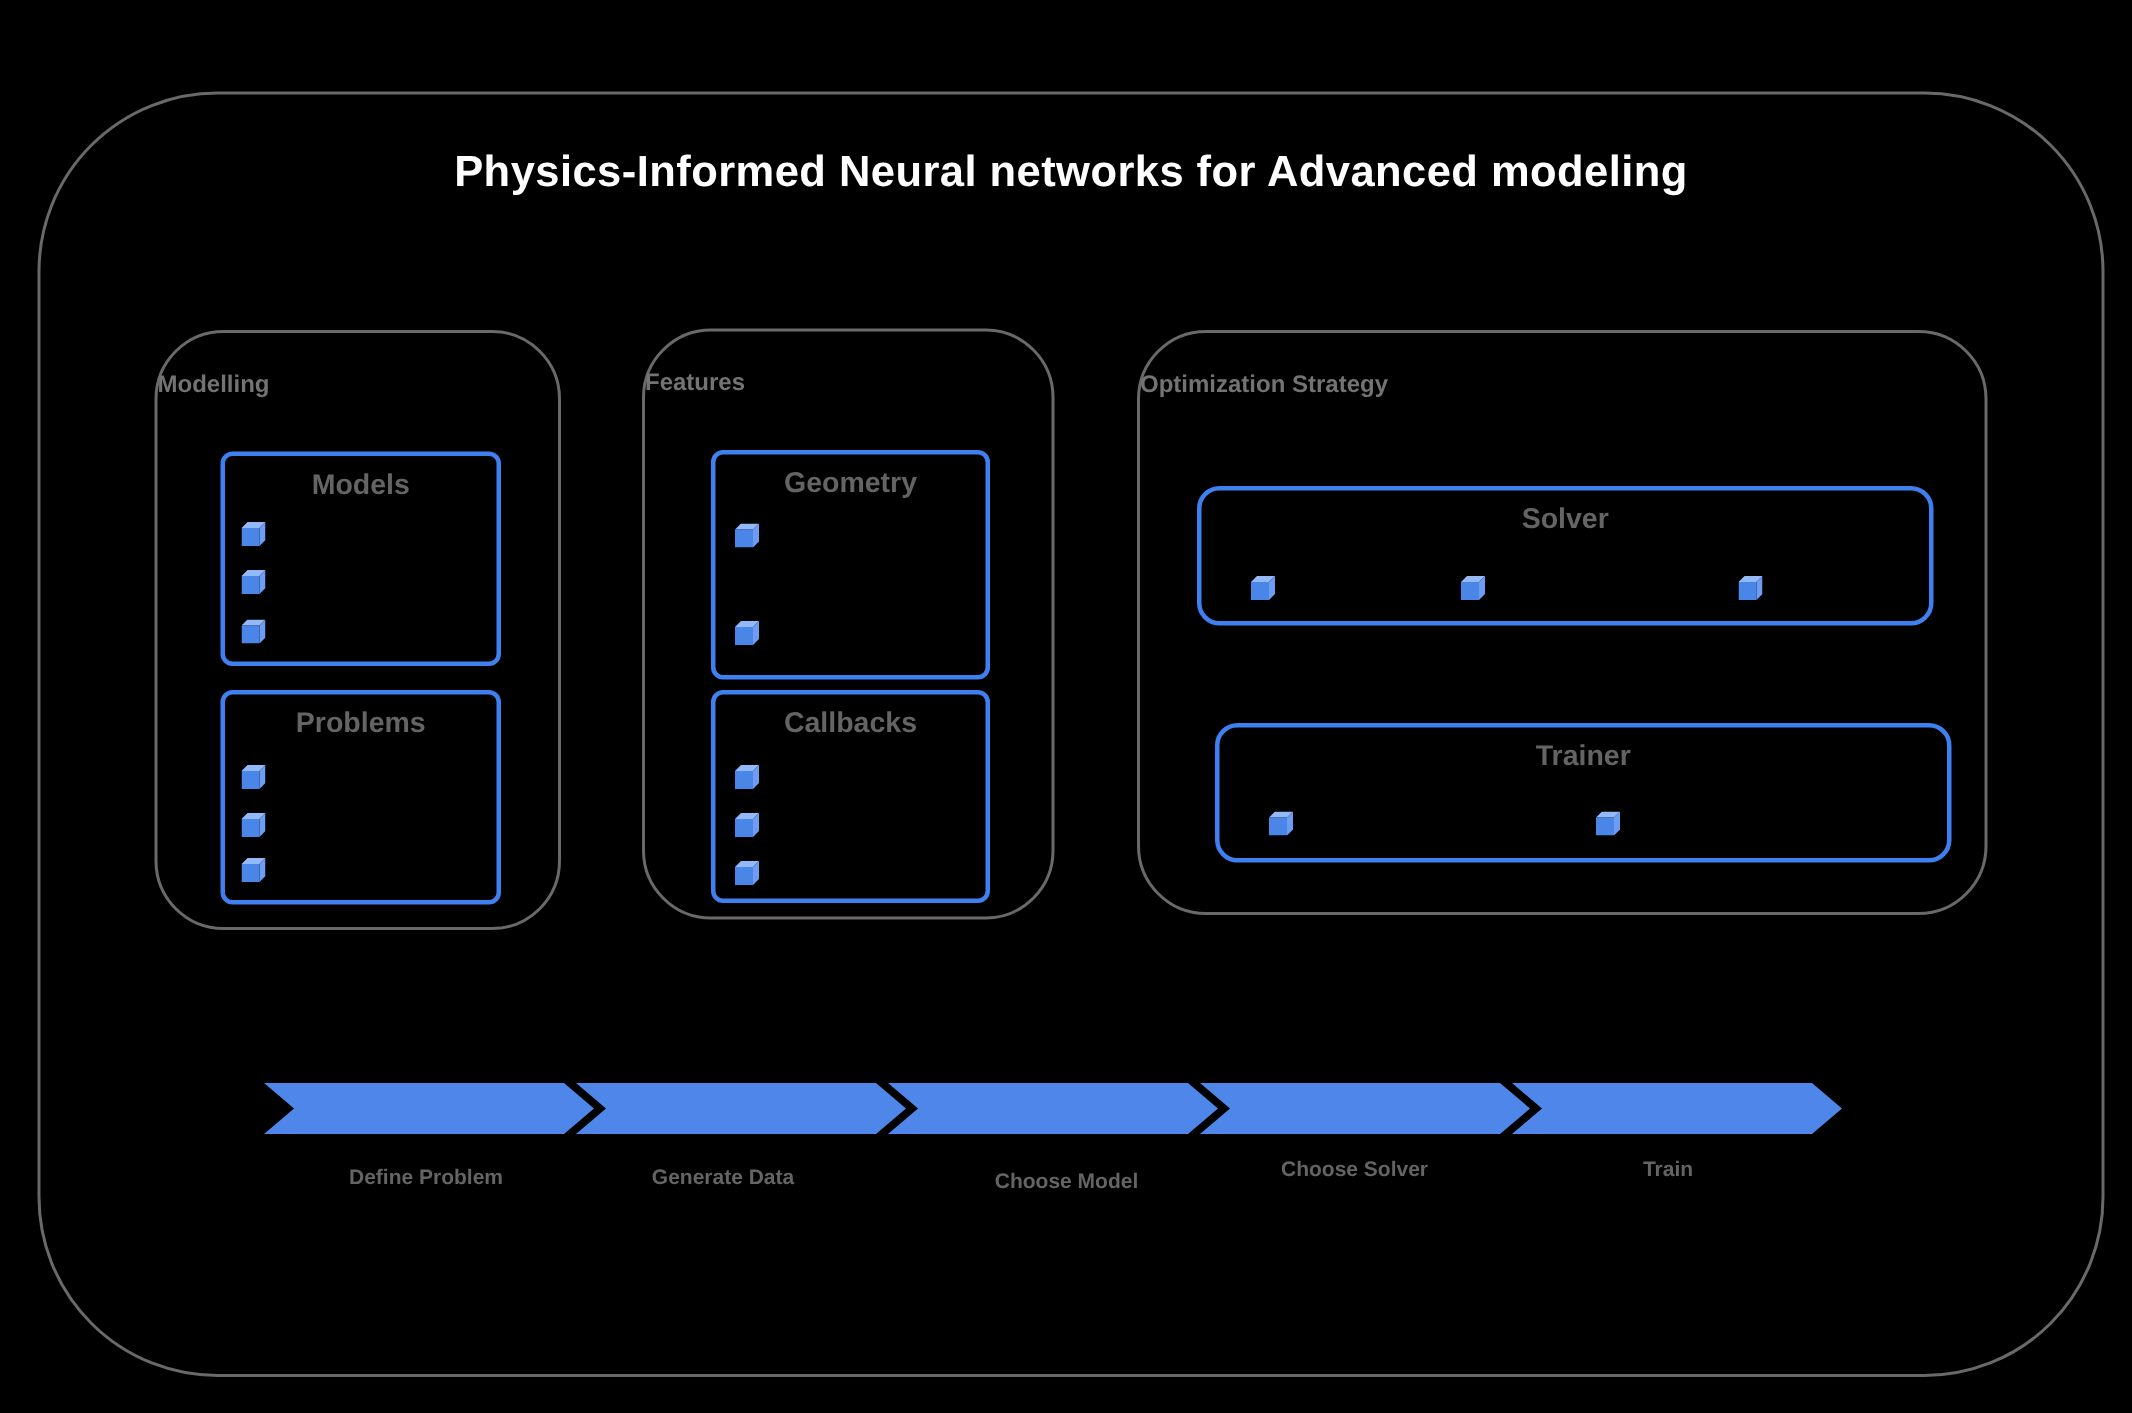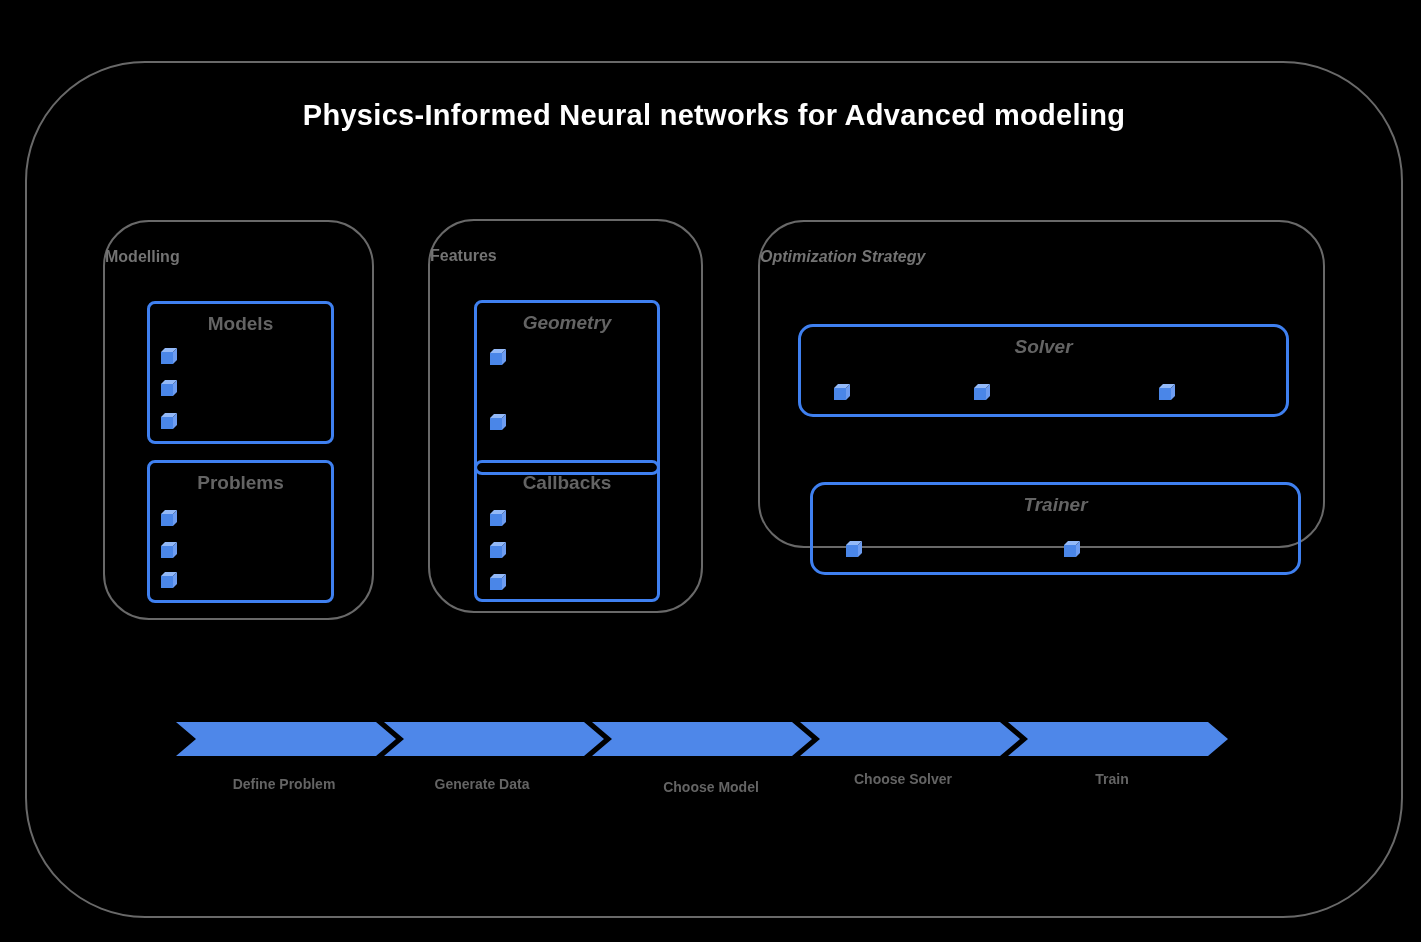--- a/index.html
+++ b/index.html
@@ -147,21 +147,21 @@
             <polygon points="12,4 16,0 16,12 12,16" fill="#6d9cf0"></polygon>
             <rect x="0" y="4" width="12" height="12" fill="#4a86e8"></rect>
           </svg>
       </span>
     </div>
   </div>
 
   <div class="section" style="left:428px; top:219px; width:275px; height:394px;">
     <div class="section-title">Features</div>
 
-    <div class="bluebox r24" style="left:44px; top:79px; width:186px; height:175px;font-style:italic;">
+    <div class="bluebox r24" style="left:44px; top:79px; width:186px; height:153px;">
       <div class="box-title">Geometry</div>
       <span class="cube" style="left:13px; top:46px;">
         <svg viewBox="0 0 16 16" width="16" height="16">
             <polygon points="0,4 4,0 16,0 12,4" fill="#93b9f8"></polygon>
             <polygon points="12,4 16,0 16,12 12,16" fill="#6d9cf0"></polygon>
             <rect x="0" y="4" width="12" height="12" fill="#4a86e8"></rect>
           </svg>
       </span>
       <span class="cube" style="left:13px; top:111px;">
         <svg viewBox="0 0 16 16" width="16" height="16">
@@ -191,21 +191,21 @@
       <span class="cube" style="left:13px; top:111px;">
         <svg viewBox="0 0 16 16" width="16" height="16">
             <polygon points="0,4 4,0 16,0 12,4" fill="#93b9f8"></polygon>
             <polygon points="12,4 16,0 16,12 12,16" fill="#6d9cf0"></polygon>
             <rect x="0" y="4" width="12" height="12" fill="#4a86e8"></rect>
           </svg>
       </span>
     </div>
   </div>
 
-  <div class="section" style="left:758px; top:220px; width:567px; height:328px;font-style:italic;">
+  <div class="section" style="left:758px; top:220px; width:567px; height:390px;">
     <div class="section-title">Optimization Strategy</div>
 
     <div class="bluebox r15" style="left:38px; top:102px; width:491px; height:93px;">
       <div class="box-title">Solver</div>
       <span class="cube" style="left:33px; top:57px;">
         <svg viewBox="0 0 16 16" width="16" height="16">
             <polygon points="0,4 4,0 16,0 12,4" fill="#93b9f8"></polygon>
             <polygon points="12,4 16,0 16,12 12,16" fill="#6d9cf0"></polygon>
             <rect x="0" y="4" width="12" height="12" fill="#4a86e8"></rect>
           </svg>

